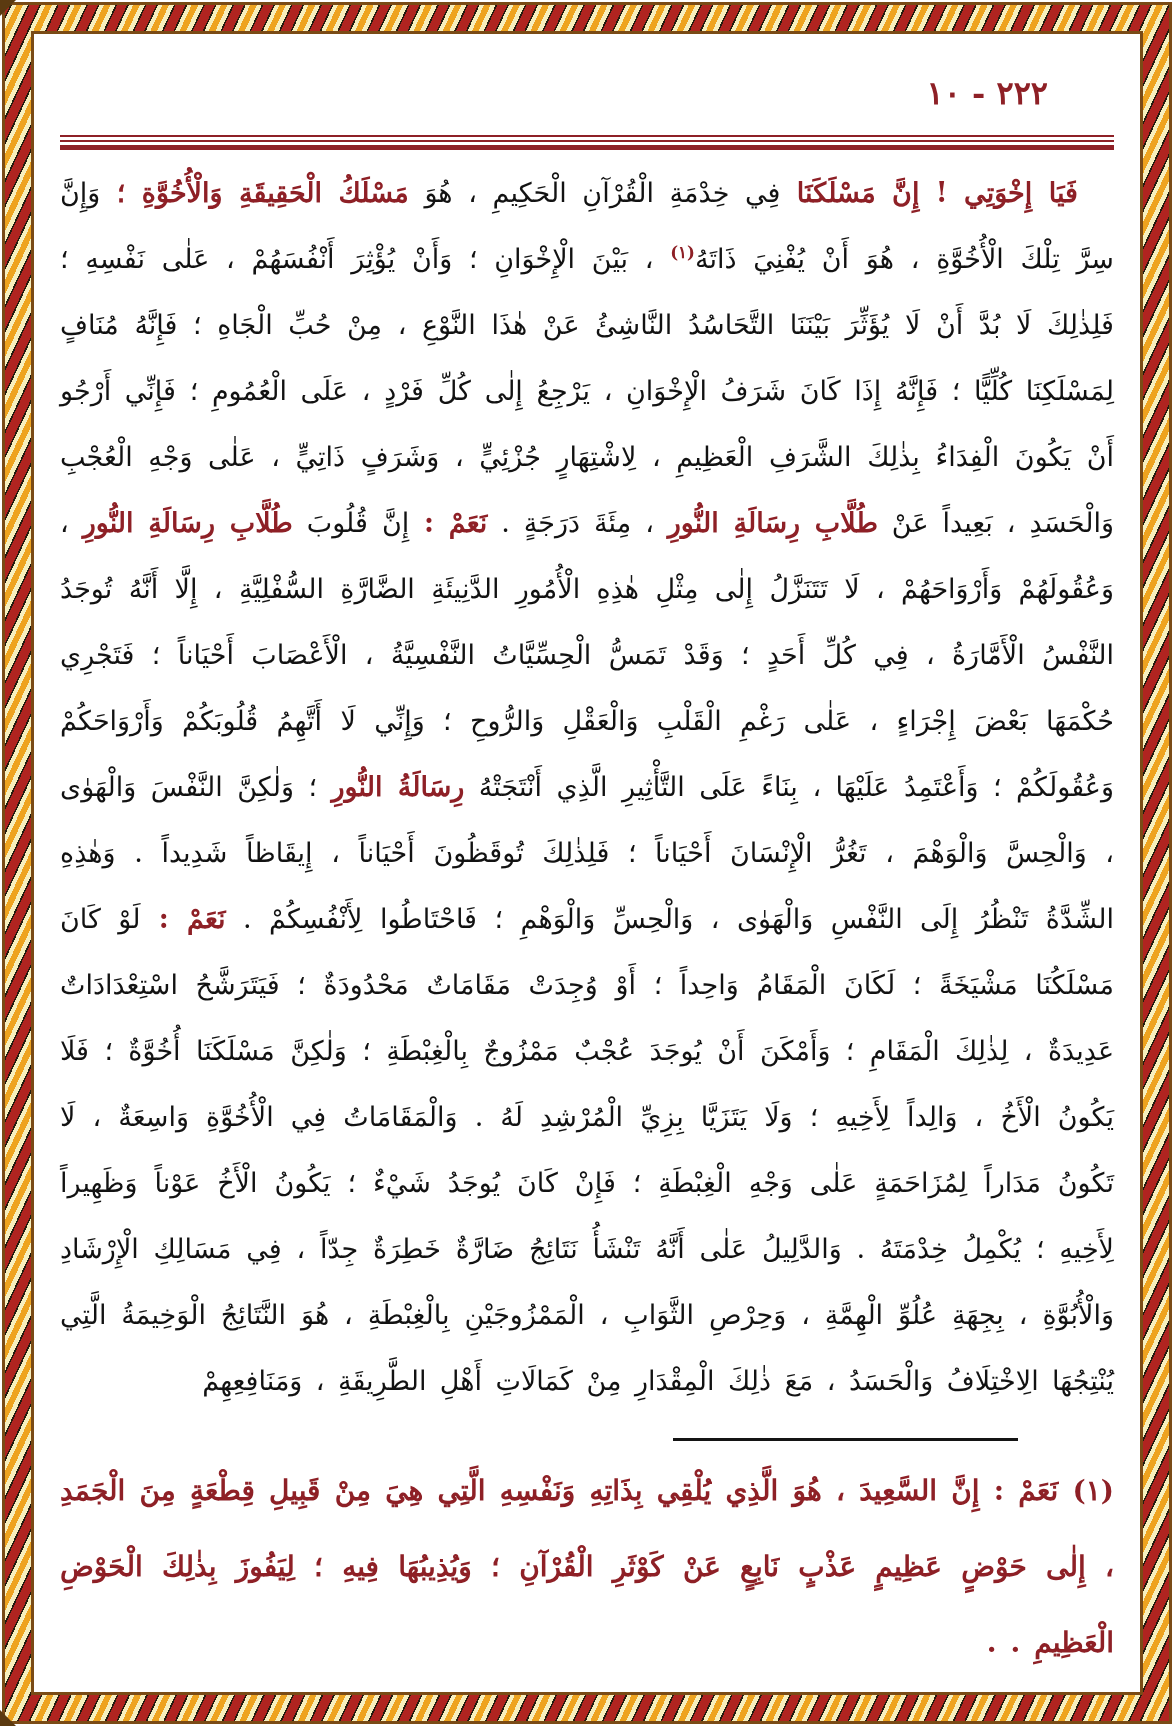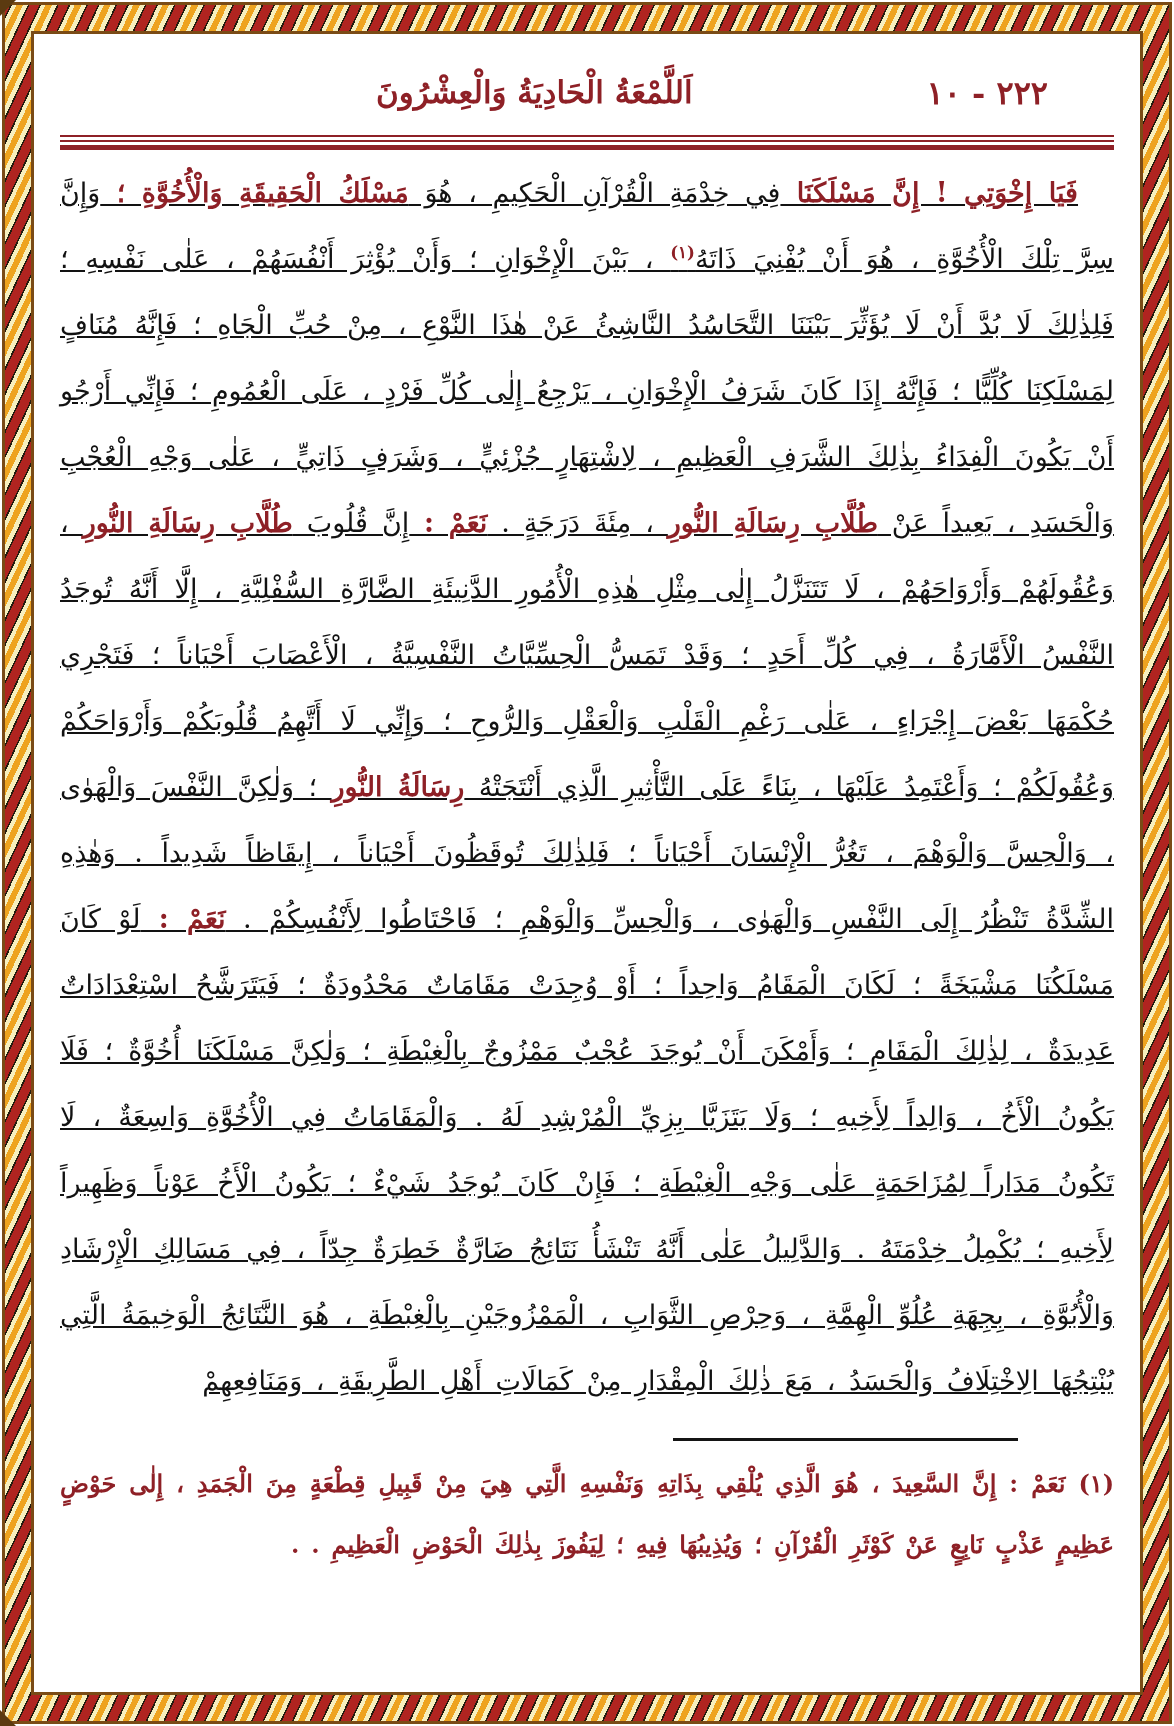--- a/index.html
+++ b/index.html
@@ -48,30 +48,29 @@
   .rule .l1{height:2px;background:#8e2026;}
   .rule .l2{height:2px;background:#8e2026;margin-top:3px;}
   .rule .l3{height:5px;background:#8e2026;margin-top:3px;}
   .body-text{
     margin-top:10px;
     font-size:27px;line-height:66px;
     color:#121212;
     text-align:justify;
     text-indent:36px;
     word-spacing:0.18em;
-    text-decoration:underline;
   }
   .body-text .red, .footnote .red{color:#8e2026;font-weight:bold;}
   .body-text sup{font-size:0.62em;line-height:0;color:#8e2026;font-weight:bold;}
   .footnote-sep{
     width:345px;height:3px;background:#141414;
     margin:24px 96px 12px auto;
   }
   .footnote{
-    font-size:24px;line-height:61px;
+    font-size:28px;line-height:76px;
     color:#8e2026;font-weight:bold;
     text-align:justify;
     word-spacing:0.15em;
   }
   .footnote-signature{
     font-size:24px;line-height:55px;
     color:#8e2026;font-weight:bold;
     text-align:left;
     margin-left:60px;
   }
@@ -91,21 +90,20 @@
 
 <div class="page">
   <div class="frame-band"></div>
   <div class="hook tl"></div>
   <div class="hook bl"></div>
 
   <div class="sheet">
 
     <div class="header">
       <div class="page-number">٢٢٢ - ١٠</div>
-      <div class="title">اَللَّمْعَةُ الْحَادِيَةُ وَالْعِشْرُونَ</div>
       <div class="rule">
         <div class="l1"></div>
         <div class="l2"></div>
         <div class="l3"></div>
       </div>
     </div>
 
     <div class="body-text"><span class="red">فَيَا إِخْوَتِي ! إِنَّ مَسْلَكَنَا </span><span>فِي خِدْمَةِ الْقُرْآنِ الْحَكِيمِ ، هُوَ </span><span class="red">مَسْلَكُ الْحَقِيقَةِ وَالْأُخُوَّةِ ؛ </span><span>وَإِنَّ سِرَّ تِلْكَ الْأُخُوَّةِ ، هُوَ أَنْ يُفْنِيَ ذَاتَهُ</span><sup class="red">(١)</sup><span> ، بَيْنَ الْإِخْوَانِ ؛ وَأَنْ يُؤْثِرَ أَنْفُسَهُمْ ، عَلٰى نَفْسِهِ ؛ فَلِذٰلِكَ لَا بُدَّ أَنْ لَا يُؤَثِّرَ بَيْنَنَا التَّحَاسُدُ النَّاشِئُ عَنْ هٰذَا النَّوْعِ ، مِنْ حُبِّ الْجَاهِ ؛ فَإِنَّهُ مُنَافٍ لِمَسْلَكِنَا كُلِّيًّا ؛ فَإِنَّهُ إِذَا كَانَ شَرَفُ الْإِخْوَانِ ، يَرْجِعُ إِلٰى كُلِّ فَرْدٍ ، عَلَى الْعُمُومِ ؛ فَإِنِّي أَرْجُو أَنْ يَكُونَ الْفِدَاءُ بِذٰلِكَ الشَّرَفِ الْعَظِيمِ ، لِاشْتِهَارٍ جُزْئِيٍّ ، وَشَرَفٍ ذَاتِيٍّ ، عَلٰى وَجْهِ الْعُجْبِ وَالْحَسَدِ ، بَعِيداً عَنْ </span><span class="red">طُلَّابِ رِسَالَةِ النُّورِ</span><span> ، مِئَةَ دَرَجَةٍ . </span><span class="red">نَعَمْ : </span><span>إِنَّ قُلُوبَ </span><span class="red">طُلَّابِ رِسَالَةِ النُّورِ</span><span> ، وَعُقُولَهُمْ وَأَرْوَاحَهُمْ ، لَا تَتَنَزَّلُ إِلٰى مِثْلِ هٰذِهِ الْأُمُورِ الدَّنِيئَةِ الضَّارَّةِ السُّفْلِيَّةِ ، إِلَّا أَنَّهُ تُوجَدُ النَّفْسُ الْأَمَّارَةُ ، فِي كُلِّ أَحَدٍ ؛ وَقَدْ تَمَسُّ الْحِسِّيَّاتُ النَّفْسِيَّةُ ، الْأَعْصَابَ أَحْيَاناً ؛ فَتَجْرِي حُكْمَهَا بَعْضَ إِجْرَاءٍ ، عَلٰى رَغْمِ الْقَلْبِ وَالْعَقْلِ وَالرُّوحِ ؛ وَإِنِّي لَا أَتَّهِمُ قُلُوبَكُمْ وَأَرْوَاحَكُمْ وَعُقُولَكُمْ ؛ وَأَعْتَمِدُ عَلَيْهَا ، بِنَاءً عَلَى التَّأْثِيرِ الَّذِي أَنْتَجَتْهُ </span><span class="red">رِسَالَةُ النُّورِ</span><span> ؛ وَلٰكِنَّ النَّفْسَ وَالْهَوٰى ، وَالْحِسَّ وَالْوَهْمَ ، تَغُرُّ الْإِنْسَانَ أَحْيَاناً ؛ فَلِذٰلِكَ تُوقَظُونَ أَحْيَاناً ، إِيقَاظاً شَدِيداً . وَهٰذِهِ الشِّدَّةُ تَنْظُرُ إِلَى النَّفْسِ وَالْهَوٰى ، وَالْحِسِّ وَالْوَهْمِ ؛ فَاحْتَاطُوا لِأَنْفُسِكُمْ . </span><span class="red">نَعَمْ : </span><span>لَوْ كَانَ مَسْلَكُنَا مَشْيَخَةً ؛ لَكَانَ الْمَقَامُ وَاحِداً ؛ أَوْ وُجِدَتْ مَقَامَاتٌ مَحْدُودَةٌ ؛ فَيَتَرَشَّحُ اسْتِعْدَادَاتٌ عَدِيدَةٌ ، لِذٰلِكَ الْمَقَامِ ؛ وَأَمْكَنَ أَنْ يُوجَدَ عُجْبٌ مَمْزُوجٌ بِالْغِبْطَةِ ؛ وَلٰكِنَّ مَسْلَكَنَا أُخُوَّةٌ ؛ فَلَا يَكُونُ الْأَخُ ، وَالِداً لِأَخِيهِ ؛ وَلَا يَتَزَيَّا بِزِيِّ الْمُرْشِدِ لَهُ . وَالْمَقَامَاتُ فِي الْأُخُوَّةِ وَاسِعَةٌ ، لَا تَكُونُ مَدَاراً لِمُزَاحَمَةٍ عَلٰى وَجْهِ الْغِبْطَةِ ؛ فَإِنْ كَانَ يُوجَدُ شَيْءٌ ؛ يَكُونُ الْأَخُ عَوْناً وَظَهِيراً لِأَخِيهِ ؛ يُكْمِلُ خِدْمَتَهُ . وَالدَّلِيلُ عَلٰى أَنَّهُ تَنْشَأُ نَتَائِجُ ضَارَّةٌ خَطِرَةٌ جِدّاً ، فِي مَسَالِكِ الْإِرْشَادِ وَالْأُبُوَّةِ ، بِجِهَةِ عُلُوِّ الْهِمَّةِ ، وَحِرْصِ الثَّوَابِ ، الْمَمْزُوجَيْنِ بِالْغِبْطَةِ ، هُوَ النَّتَائِجُ الْوَخِيمَةُ الَّتِي يُنْتِجُهَا الِاخْتِلَافُ وَالْحَسَدُ ، مَعَ ذٰلِكَ الْمِقْدَارِ مِنْ كَمَالَاتِ أَهْلِ الطَّرِيقَةِ ، وَمَنَافِعِهِمْ</span></div>
 
     <div class="footnote-sep"></div>

